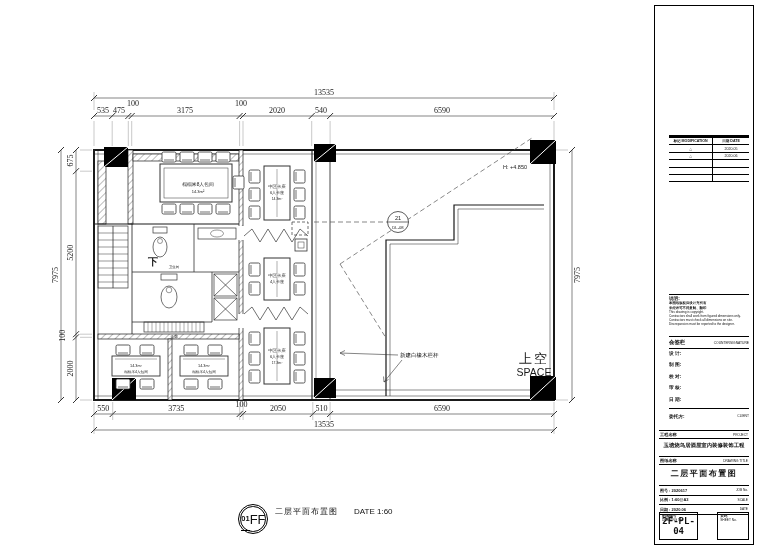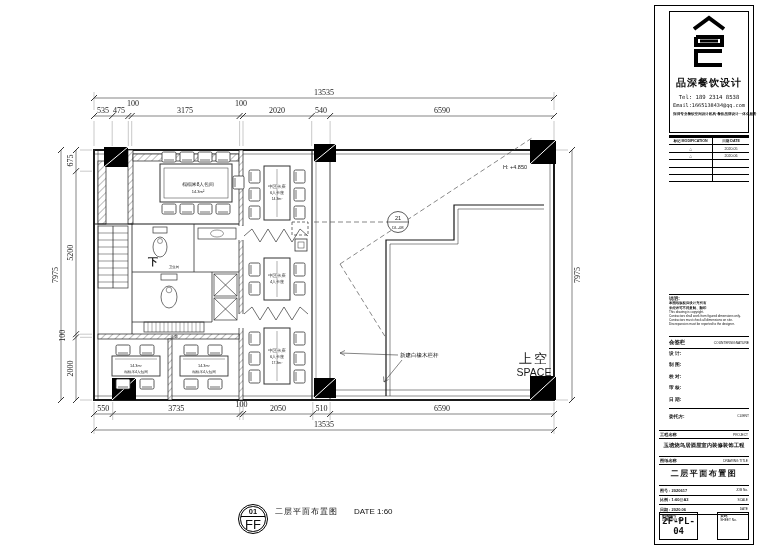--- a/index.html
+++ b/index.html
@@ -56,21 +56,21 @@
   .tb-sheetbox{border:1.1px solid #000;flex:1;position:relative;}
   .tb-numbox .cap,.tb-sheetbox .cap{position:absolute;top:1px;left:2px;font-size:3.6px;font-weight:bold;line-height:1.2;}
   .tb-numbox .cap .en,.tb-sheetbox .cap .en{font-weight:normal;font-size:3.2px;}
   .tb-numbox .val{position:absolute;bottom:3px;left:0;right:0;text-align:center;
                   font-size:9px;font-weight:bold;font-family:"DejaVu Sans Mono",monospace;}
 
   
   .caption{position:absolute;left:238px;top:504px;display:flex;align-items:flex-start;gap:7px;}
   .cap-circle{width:28px;height:28px;border:1.3px solid #000;border-radius:50%;position:relative;flex:0 0 auto;}
   .cap-circle .inr{position:absolute;inset:1.3px;border:0.7px solid #000;border-radius:50%;
-                   display:flex;flex-direction:column;}
+                   display:flex;flex-direction:row;}
   .cap-circle .t{flex:1;display:flex;align-items:center;justify-content:center;font-size:7.5px;font-weight:bold;border-bottom:1px solid #000;}
   .cap-circle .b{flex:1;display:flex;align-items:center;justify-content:center;font-size:13px;}
   .cap-text .ttl{font-size:11.5px;font-weight:bold;letter-spacing:1.2px;border-bottom:1.8px solid #000;padding-bottom:1px;}
   .cap-text .sub{display:flex;gap:16px;font-size:8px;margin-top:2px;align-items:baseline;}
   .cap-text .sub .cnsub{letter-spacing:1px;}
 </style>
 </head>
 <body>
 
 <div class="sheet">
@@ -410,36 +410,20 @@
       <div class="sub">
         <span class="cnsub">二层平面布置图</span>
         <span>DATE 1:60</span>
       </div>
     </div>
   </div>
 
   <div class="tblock">
     <div class="inner">
 
-      <div class="tb-brandbox">
-        <div class="tb-logo">
-          <svg width="50" height="56" viewBox="0 0 50 56">
-            <g fill="none" stroke="#000" stroke-width="4">
-              <path d="M10,14 L25,3 L40,14"></path>
-              <path d="M12,22 L38,22 L38,30 L12,30 L12,22"></path>
-              <line x1="16" y1="26" x2="34" y2="26" stroke-width="3"></line>
-              <path d="M38,36 L12,36 L12,50 L38,50"></path>
-            </g>
-          </svg>
-        </div>
-        <div class="tb-company">品深餐饮设计</div>
-        <div class="tb-tel cad">Tel: 189 2314 8538</div>
-        <div class="tb-email cad">Email:1665138434@qq.com</div>
-        <div class="tb-slogan">深圳专业餐饮空间设计机构·餐饮品牌设计一体化服务</div>
-      </div>
 
       <div class="tb-rev">
         <div class="tb-rev-bar"></div>
         <div class="tb-rev-row tb-rev-head">
           <div class="c1">标记 MODIFICATION</div>
           <div class="c2">日期 DATE</div>
         </div>
         <div class="tb-rev-row">
           <div class="c1">△</div>
           <div class="c2">2020.05</div>

